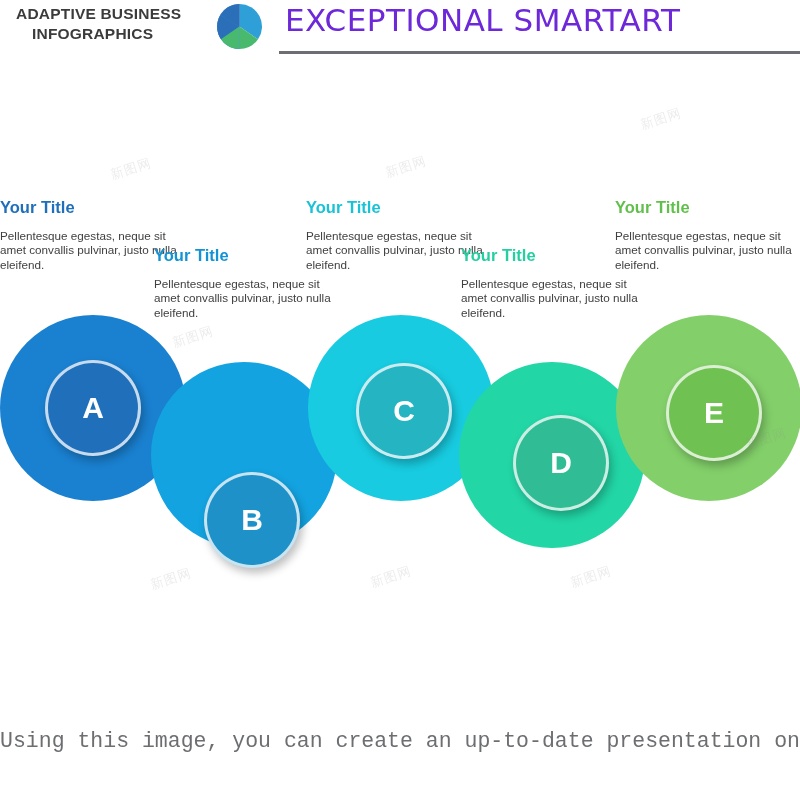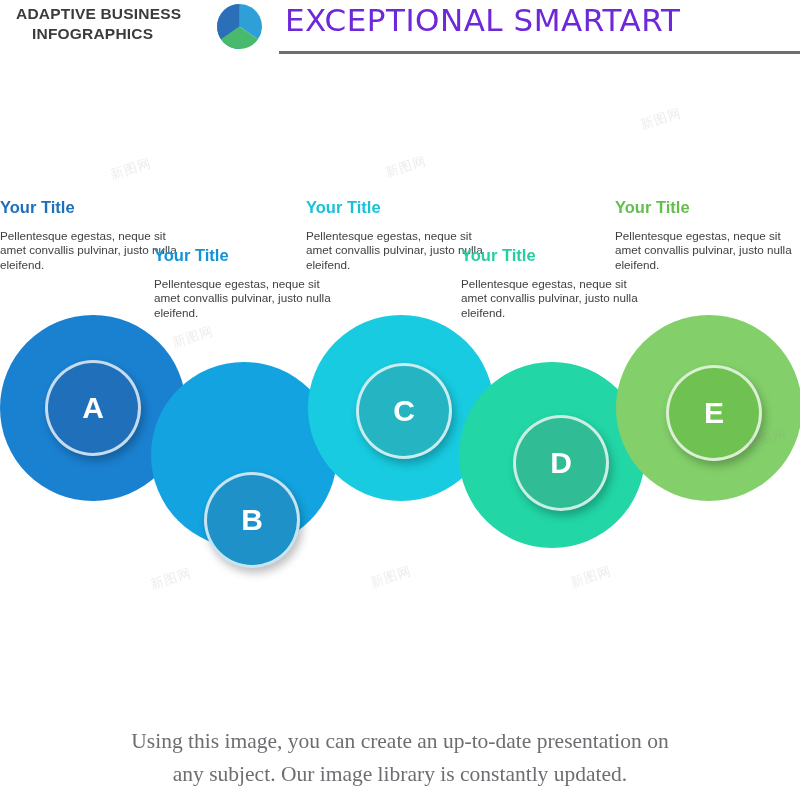--- a/index.html
+++ b/index.html
@@ -53,21 +53,21 @@
     font-family:"Liberation Sans", sans-serif;
   }
   .t-desc{
     font-size:11.7px;line-height:14.6px;color:#3f3f3f;
     font-family:"Liberation Sans", sans-serif;
   }
   
   #footer{
     position:absolute;left:0;top:725px;width:800px;
     text-align:center;color:#6d6e71;
-    font-family:Liberation Serif, serif;
+    font-family:Liberation Mono, monospace;
     font-size:21.5px;line-height:33px;
   }
   
   .wm{
     position:absolute;color:rgba(140,140,140,.17);
     font-size:13px;letter-spacing:1px;
     font-family:"DejaVu Sans", sans-serif;
     transform:rotate(-18deg);
     pointer-events:none;user-select:none;
   }
@@ -162,14 +162,13 @@
 <div class="wm" style="left:385px;top:158px;">新图网</div>
 <div class="wm" style="left:640px;top:110px;">新图网</div>
 <div class="wm" style="left:172px;top:328px;">新图网</div>
 <div class="wm" style="left:150px;top:570px;">新图网</div>
 <div class="wm" style="left:370px;top:568px;">新图网</div>
 <div class="wm" style="left:570px;top:568px;">新图网</div>
 <div class="wm" style="left:745px;top:430px;">新图网</div>
 
 <div id="footer">
   <div>Using this image, you can create an up-to-date presentation on</div>
-  <div>any subject. Our image library is constantly updated.</div>
 </div>
 
 </body></html>

